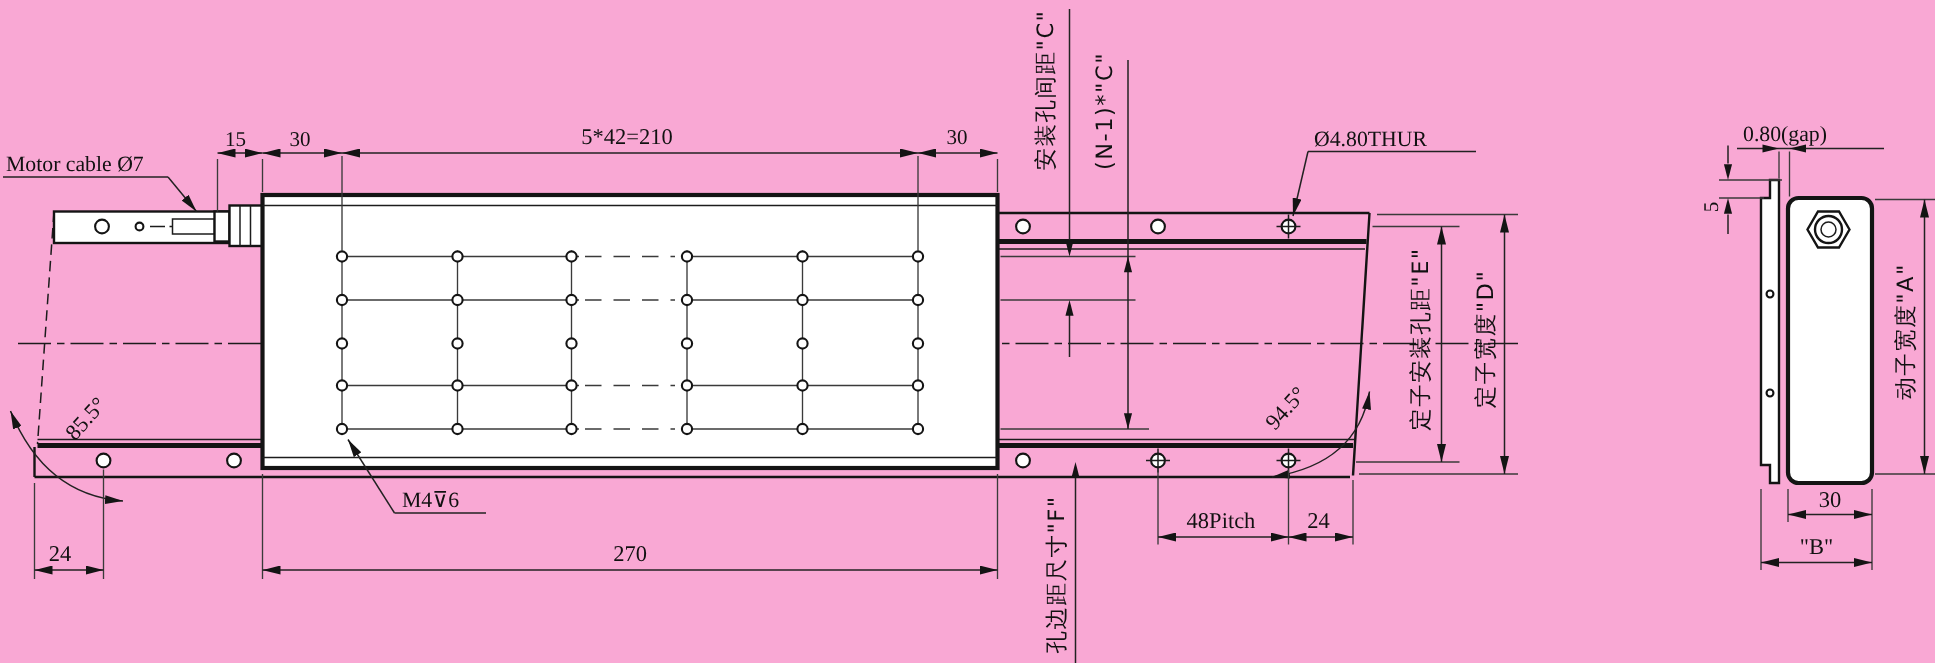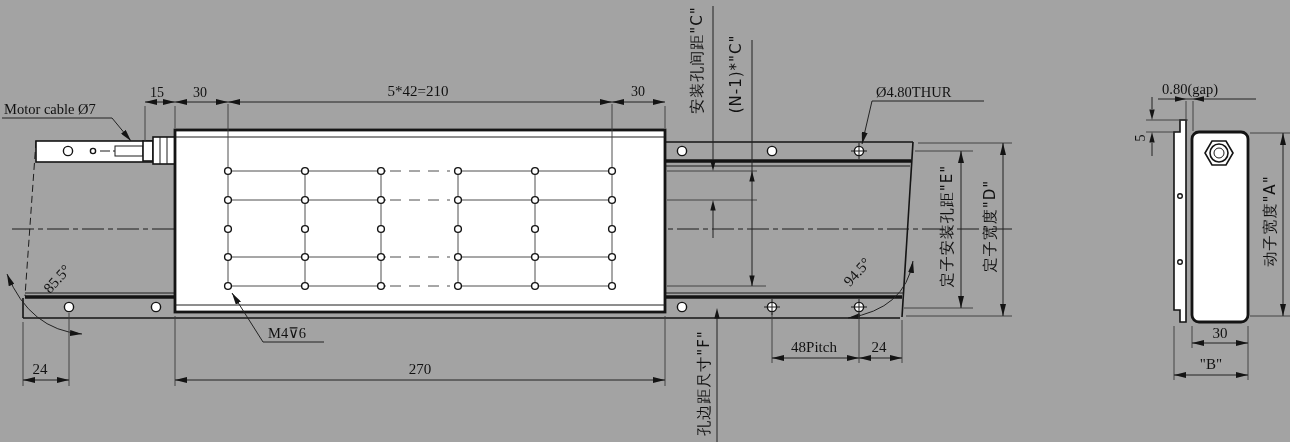--- a/index.html
+++ b/index.html
@@ -1,16 +1,16 @@
 <!DOCTYPE html>
 <html><head>
 <meta charset="utf-8">
 <style>
   html,body{margin:0;padding:0;background:#fff;}
-  .stage{position:relative;width:1290px;height:442px;background:#a3a3a3;overflow:hidden;}
+  .stage{position:relative;width:1290px;height:442px;background:#f9a8d4;overflow:hidden;}
   svg{display:block;}
   .thick{stroke:#141414;stroke-width:2.8;fill:none;}
   .med{stroke:#141414;stroke-width:1.6;fill:none;}
   .thin{stroke:#1c1c1c;stroke-width:1;fill:none;}
   .xline{stroke:#3a3a3a;stroke-width:0.9;fill:none;}
   .dimline{stroke:#222;stroke-width:1;fill:none;}
   .bar{stroke:#141414;stroke-width:3.4;fill:none;}
   .hole{fill:#fff;stroke:#141414;stroke-width:1.4;}
   .arr{fill:#141414;stroke:none;}
   .body-fill{fill:#fff;}

